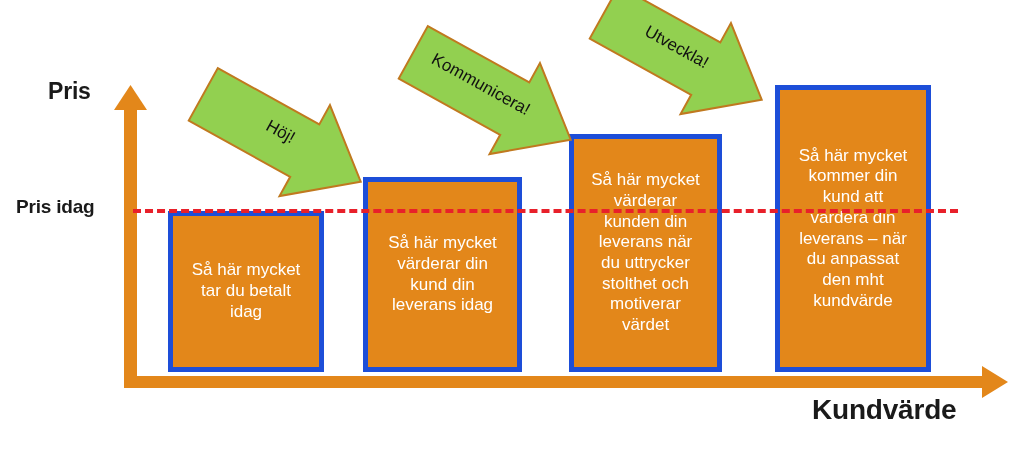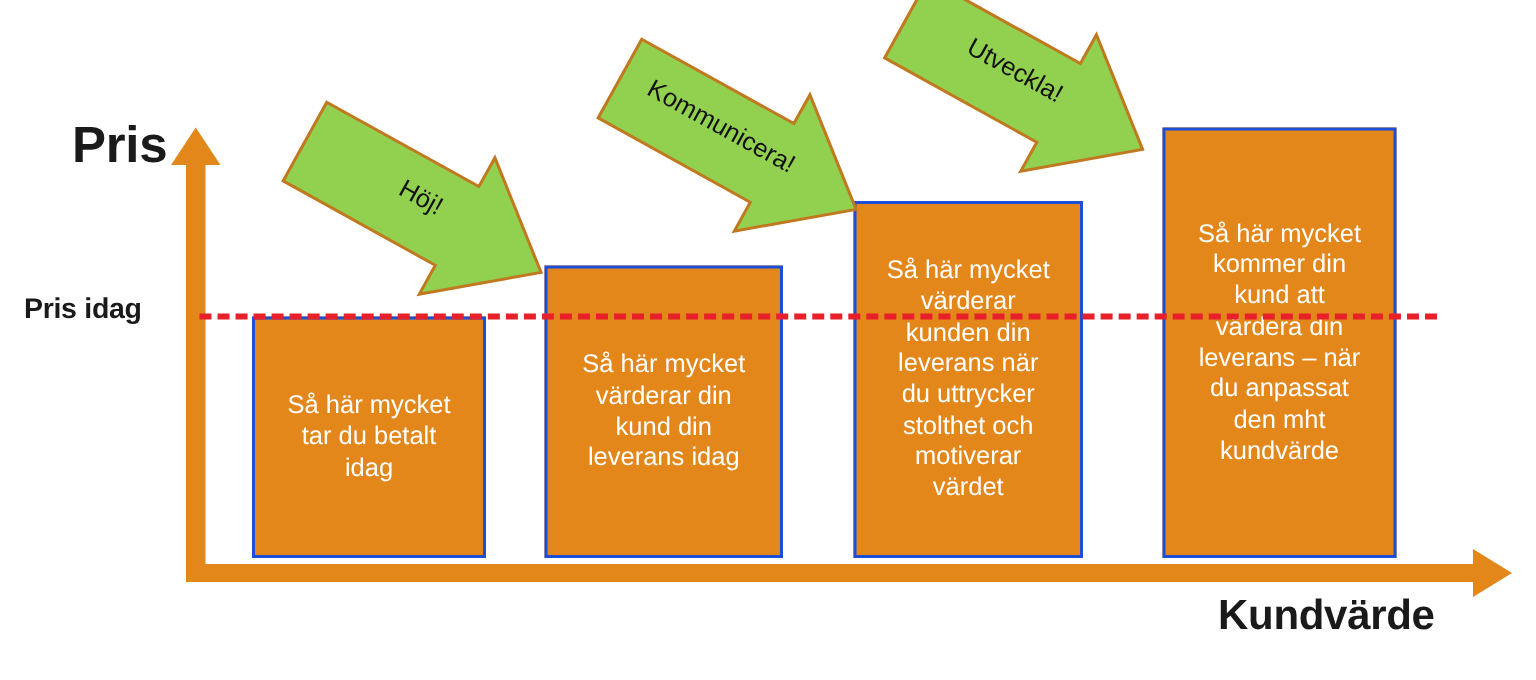--- a/index.html
+++ b/index.html
@@ -32,38 +32,38 @@
   .axis-title {
     position: absolute;
     font-weight: bold;
     color: #1a1a1a;
     white-space: nowrap;
     letter-spacing: -0.2px;
   }
   #pris-title {
     left: 48px;
     top: 78px;
-    font-size: 34px;
+    font-size: 23px;
   }
   #pris-idag-label {
     left: 16px;
     top: 196px;
     font-size: 19px;
   }
   #kundvarde-title {
     left: 812px;
     top: 394px;
     font-size: 28px;
   }
 
   
   .bar {
     position: absolute;
     background: #E3871A;
-    border: 2px solid #1d4ed8;
+    border: 5px solid #1d4ed8;
     box-sizing: border-box;
     display: flex;
     align-items: center;
     justify-content: center;
     color: #ffffff;
     text-align: center;
     line-height: 1.22;
     padding: 4px 6px;
     box-sizing: border-box;
   }

